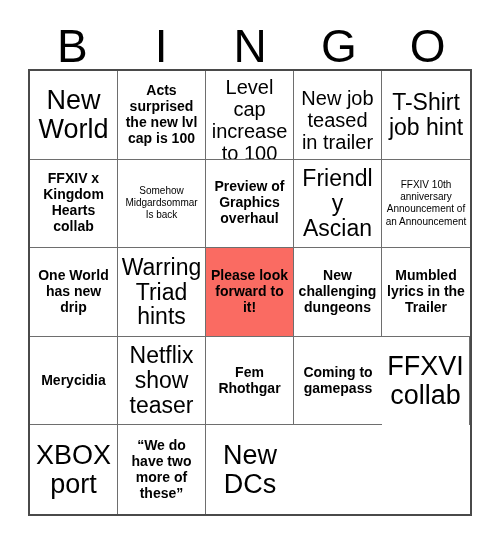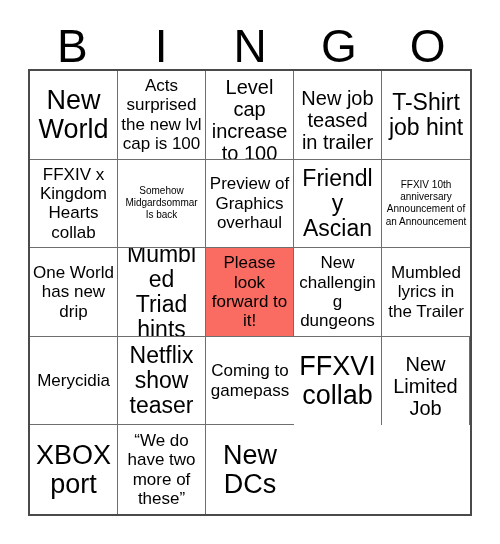--- a/index.html
+++ b/index.html
@@ -87,21 +87,21 @@
     line-height: 1.08;
     word-wrap: break-word;
     overflow-wrap: break-word;
     hyphens: none;
   }
 
   
   .sz-xxl .cell-text { font-size: 27px; line-height: 1.08; }
   .sz-xl  .cell-text { font-size: 23px; line-height: 1.08; }
   .sz-lg  .cell-text { font-size: 20px; line-height: 1.10; margin-top: 10px; }
-  .sz-md  .cell-text { font-size: 17px; line-height: 1.14; }
+  .sz-md  .cell-text { font-size: 14px; line-height: 1.14; font-weight: bold; }
   .sz-xs  .cell-text { font-size: 10px; line-height: 1.22; }
 
   .cell-marked {
     background: #fa6b62;
     justify-content: center;
   }
 </style>
 </head>
 <body>
 
@@ -143,45 +143,45 @@
       <div class="bingo-cell sz-xl">
         <span class="cell-text">Friendly Ascian</span>
       </div>
       <div class="bingo-cell sz-xs col-last">
         <span class="cell-text">FFXIV 10th anniversary Announcement of an Announcement</span>
       </div>
       <div class="bingo-cell sz-md">
         <span class="cell-text">One World has new drip</span>
       </div>
       <div class="bingo-cell sz-xl">
-        <span class="cell-text">Mumbled Triad hints</span>
+        <span class="cell-text">Warring Triad hints</span>
       </div>
       <div class="bingo-cell sz-md cell-marked" style="background: rgb(250, 107, 98);">
         <span class="cell-text">Please look forward to it!</span>
       </div>
       <div class="bingo-cell sz-md">
         <span class="cell-text">New challenging dungeons</span>
       </div>
       <div class="bingo-cell sz-md col-last">
         <span class="cell-text">Mumbled lyrics in the Trailer</span>
       </div>
       <div class="bingo-cell sz-md">
         <span class="cell-text">Merycidia</span>
       </div>
       <div class="bingo-cell sz-xl">
         <span class="cell-text">Netflix show teaser</span>
       </div>
+      <div class="bingo-cell sz-md">
+        <span class="cell-text">Fem Rhothgar</span>
+      </div>
       <div class="bingo-cell sz-md col-last">
         <span class="cell-text">Coming to gamepass</span>
       </div>
       <div class="bingo-cell sz-xxl row-last">
         <span class="cell-text">FFXVI collab</span>
-      </div>
-      <div class="bingo-cell sz-lg row-last">
-        <span class="cell-text">New Limited Job</span>
       </div>
       <div class="bingo-cell sz-xxl row-last">
         <span class="cell-text">XBOX port</span>
       </div>
       <div class="bingo-cell sz-md row-last">
         <span class="cell-text">“We do have two more of these”</span>
       </div>
       <div class="bingo-cell sz-xxl col-last row-last">
         <span class="cell-text">New DCs</span>
       </div>

